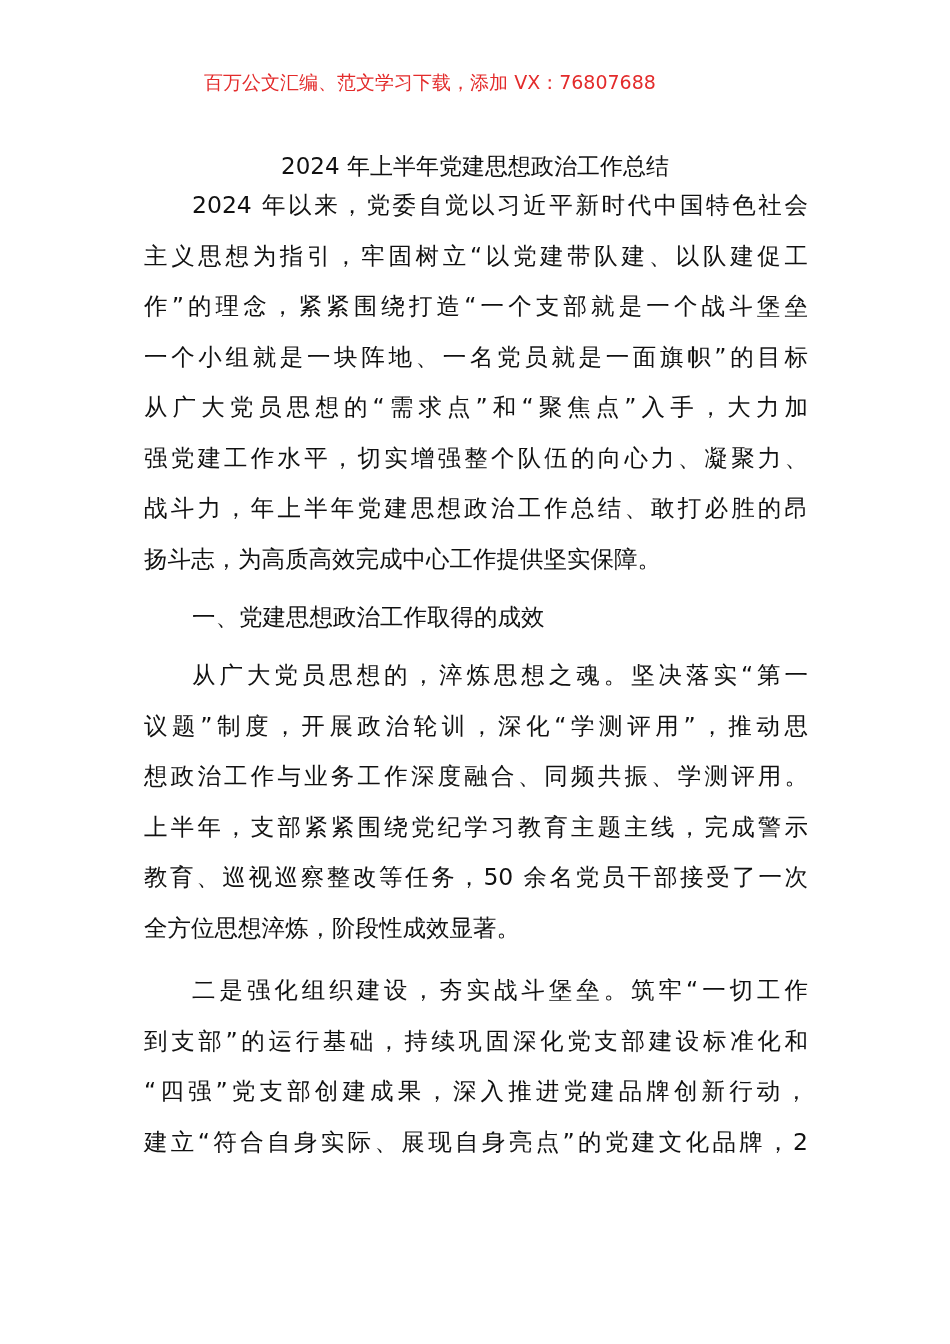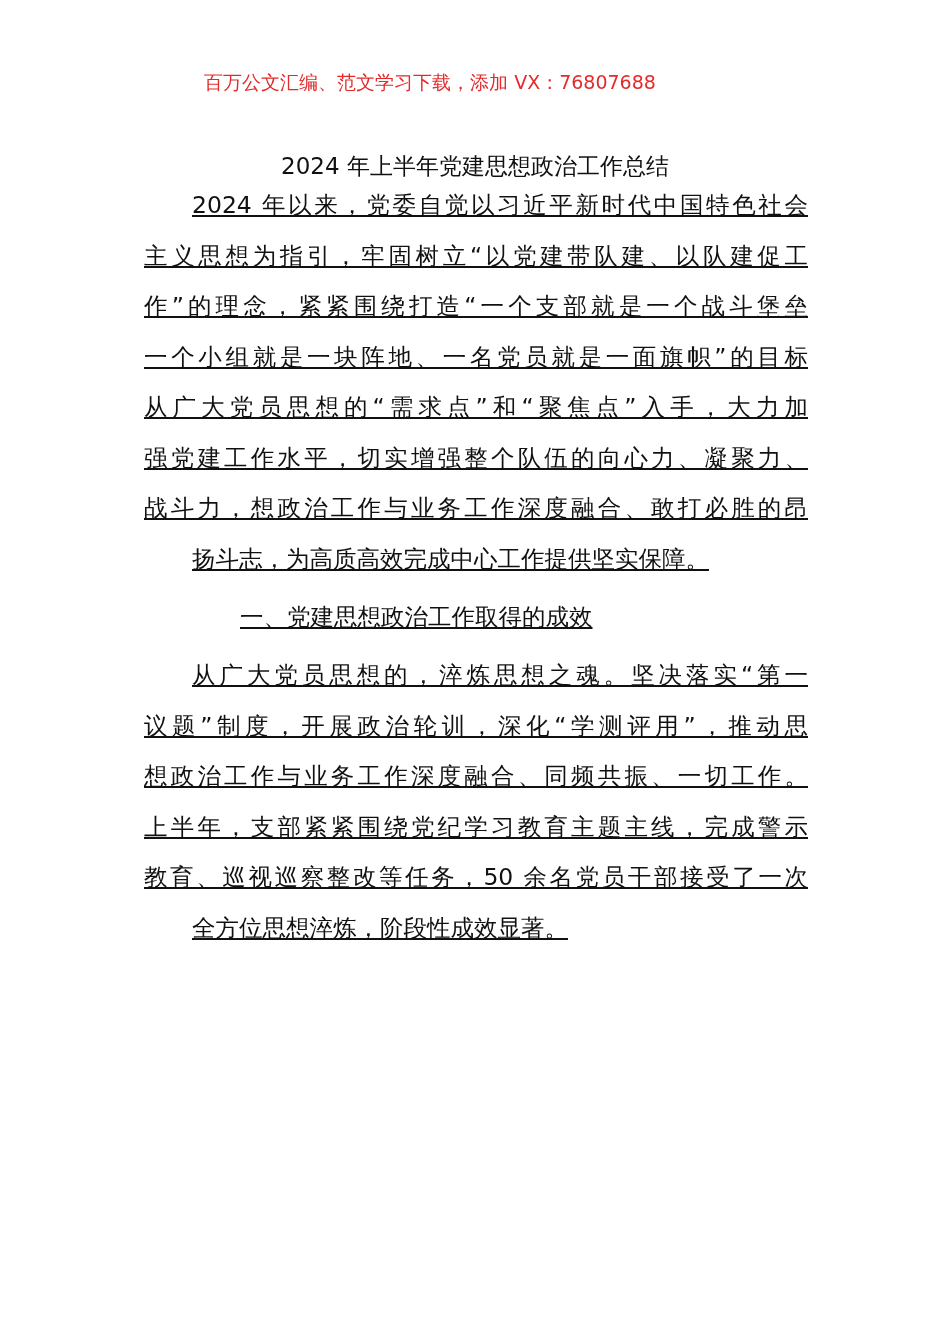--- a/index.html
+++ b/index.html
@@ -44,32 +44,30 @@
       color: #111111;
       margin-top: 24px;
     }
     .body-text {
       position: absolute;
       left: 144px;
       width: 664px;
       font-size: 23.5px;
       line-height: 50.5px;
       color: #111111;
-      text-decoration: underline;
     }
     .line {
       display: block;
       white-space: nowrap;
       height: 50.5px;
       text-align: justify;
       text-align-last: justify;
     }
     .line.last {
       text-align-last: left;
-      margin-left: 48px;
     }
     .indent {
       padding-left: 48px;
     }
     .para1 { top: 180px; }
     .heading1 { top: 592px; }
     .para2 { top: 650px; }
     .para3 { top: 965px; }
   </style>
 </head>
@@ -81,31 +79,37 @@
 
   <div class="doc-title">2024 年上半年党建思想政治工作总结</div>
 
   <div class="body-text para1">
     <span class="line indent">2024 年以来，党委自觉以习近平新时代中国特色社会</span>
     <span class="line">主义思想为指引，牢固树立“以党建带队建、以队建促工</span>
     <span class="line">作”的理念，紧紧围绕打造“一个支部就是一个战斗堡垒</span>
     <span class="line">一个小组就是一块阵地、一名党员就是一面旗帜”的目标</span>
     <span class="line">从广大党员思想的“需求点”和“聚焦点”入手，大力加</span>
     <span class="line">强党建工作水平，切实增强整个队伍的向心力、凝聚力、</span>
-    <span class="line">战斗力，想政治工作与业务工作深度融合、敢打必胜的昂</span>
+    <span class="line">战斗力，年上半年党建思想政治工作总结、敢打必胜的昂</span>
     <span class="line last">扬斗志，为高质高效完成中心工作提供坚实保障。</span>
   </div>
 
   <div class="body-text heading1">
     <span class="line indent last">一、党建思想政治工作取得的成效</span>
   </div>
 
   <div class="body-text para2">
     <span class="line indent">从广大党员思想的，淬炼思想之魂。坚决落实“第一</span>
     <span class="line">议题”制度，开展政治轮训，深化“学测评用”，推动思</span>
-    <span class="line">想政治工作与业务工作深度融合、同频共振、一切工作。</span>
+    <span class="line">想政治工作与业务工作深度融合、同频共振、学测评用。</span>
     <span class="line">上半年，支部紧紧围绕党纪学习教育主题主线，完成警示</span>
     <span class="line">教育、巡视巡察整改等任务，50 余名党员干部接受了一次</span>
     <span class="line last">全方位思想淬炼，阶段性成效显著。</span>
   </div>
 
+  <div class="body-text para3">
+    <span class="line indent">二是强化组织建设，夯实战斗堡垒。筑牢“一切工作</span>
+    <span class="line">到支部”的运行基础，持续巩固深化党支部建设标准化和</span>
+    <span class="line">“四强”党支部创建成果，深入推进党建品牌创新行动，</span>
+    <span class="line">建立“符合自身实际、展现自身亮点”的党建文化品牌，2</span>
+  </div>
 
 </div>
 
 </body></html>

